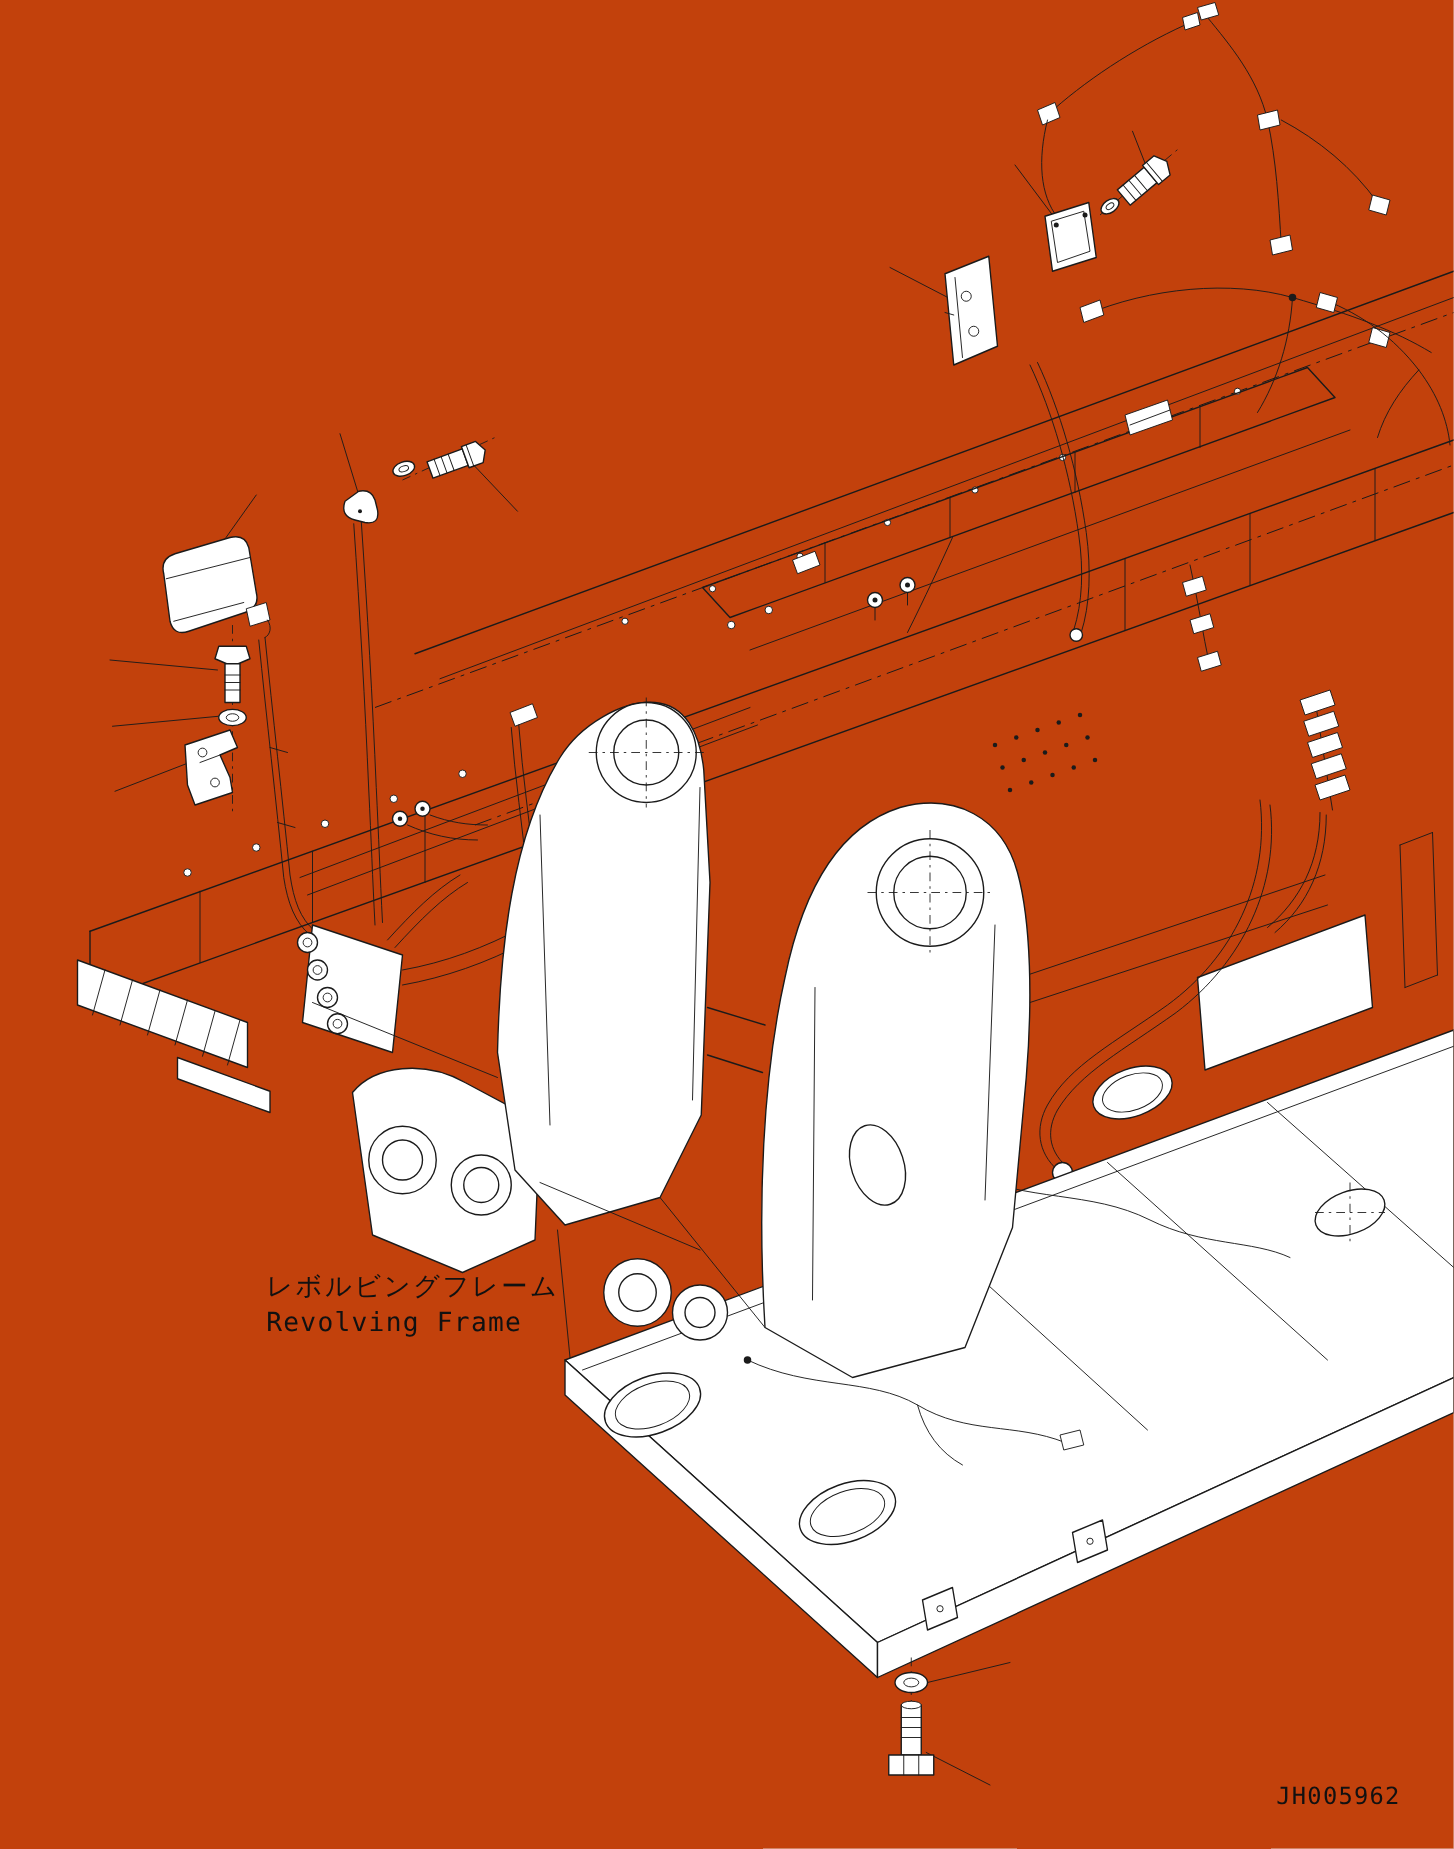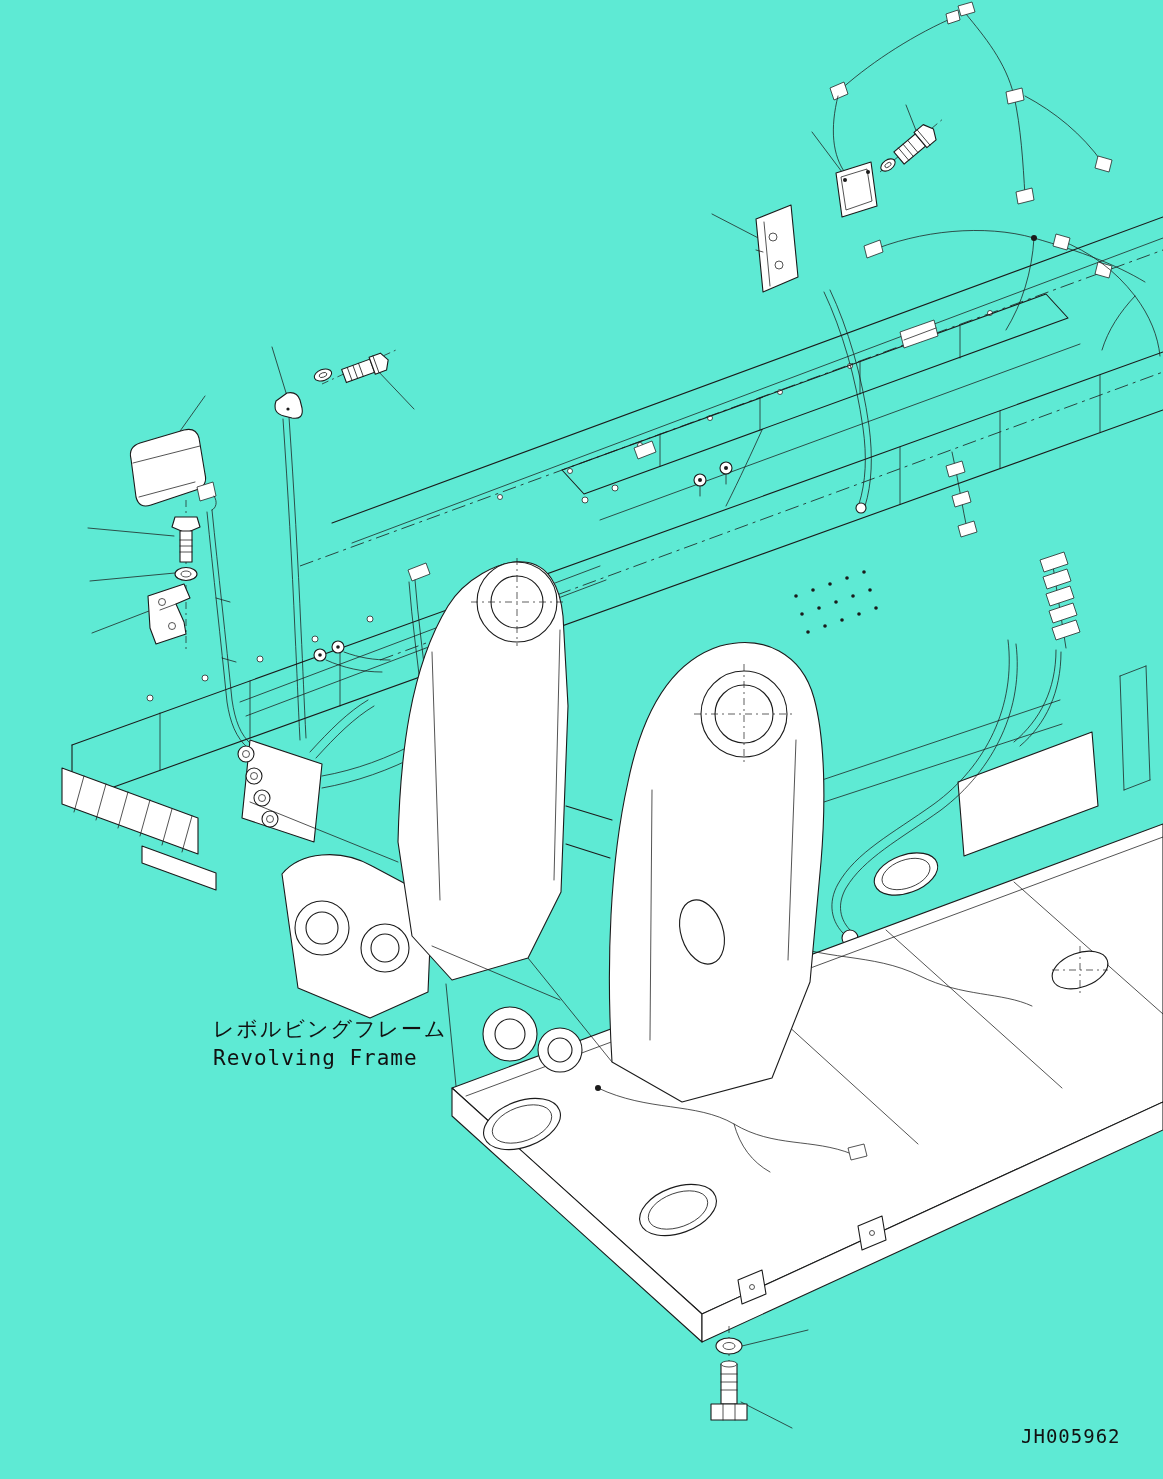--- a/index.html
+++ b/index.html
@@ -1,16 +1,16 @@
 <!DOCTYPE html>
 <html><head>
 <meta charset="utf-8">
 <style>
   html,body{margin:0;padding:0;background:#e8e8e8;}
-  .stage{position:relative;width:1163px;height:1479px;background:#5eead4;overflow:hidden;
+  .stage{position:relative;width:1163px;height:1479px;background:#c2410c;overflow:hidden;
          font-family:"DejaVu Sans Mono","DejaVu Sans",monospace;}
   svg{position:absolute;left:0;top:0;}
   .ln{fill:none;stroke:#1b1b1b;stroke-width:1.1;stroke-linecap:round;stroke-linejoin:round;}
   .tn{fill:none;stroke:#1b1b1b;stroke-width:.75;stroke-linecap:round;stroke-linejoin:round;}
   .w{fill:#fff;stroke:#1b1b1b;stroke-width:1.1;stroke-linejoin:round;}
   .wt{fill:#fff;stroke:#1b1b1b;stroke-width:.75;stroke-linejoin:round;}
   .dd{fill:none;stroke:#1b1b1b;stroke-width:.8;stroke-dasharray:14 5 3 5;}
   .ds{fill:none;stroke:#1b1b1b;stroke-width:.7;stroke-dasharray:7 4 2 4;}
   .dot{fill:#1b1b1b;stroke:none;}
   text.lbl{fill:#111;font-family:"DejaVu Sans Mono","DejaVu Sans",monospace;}

